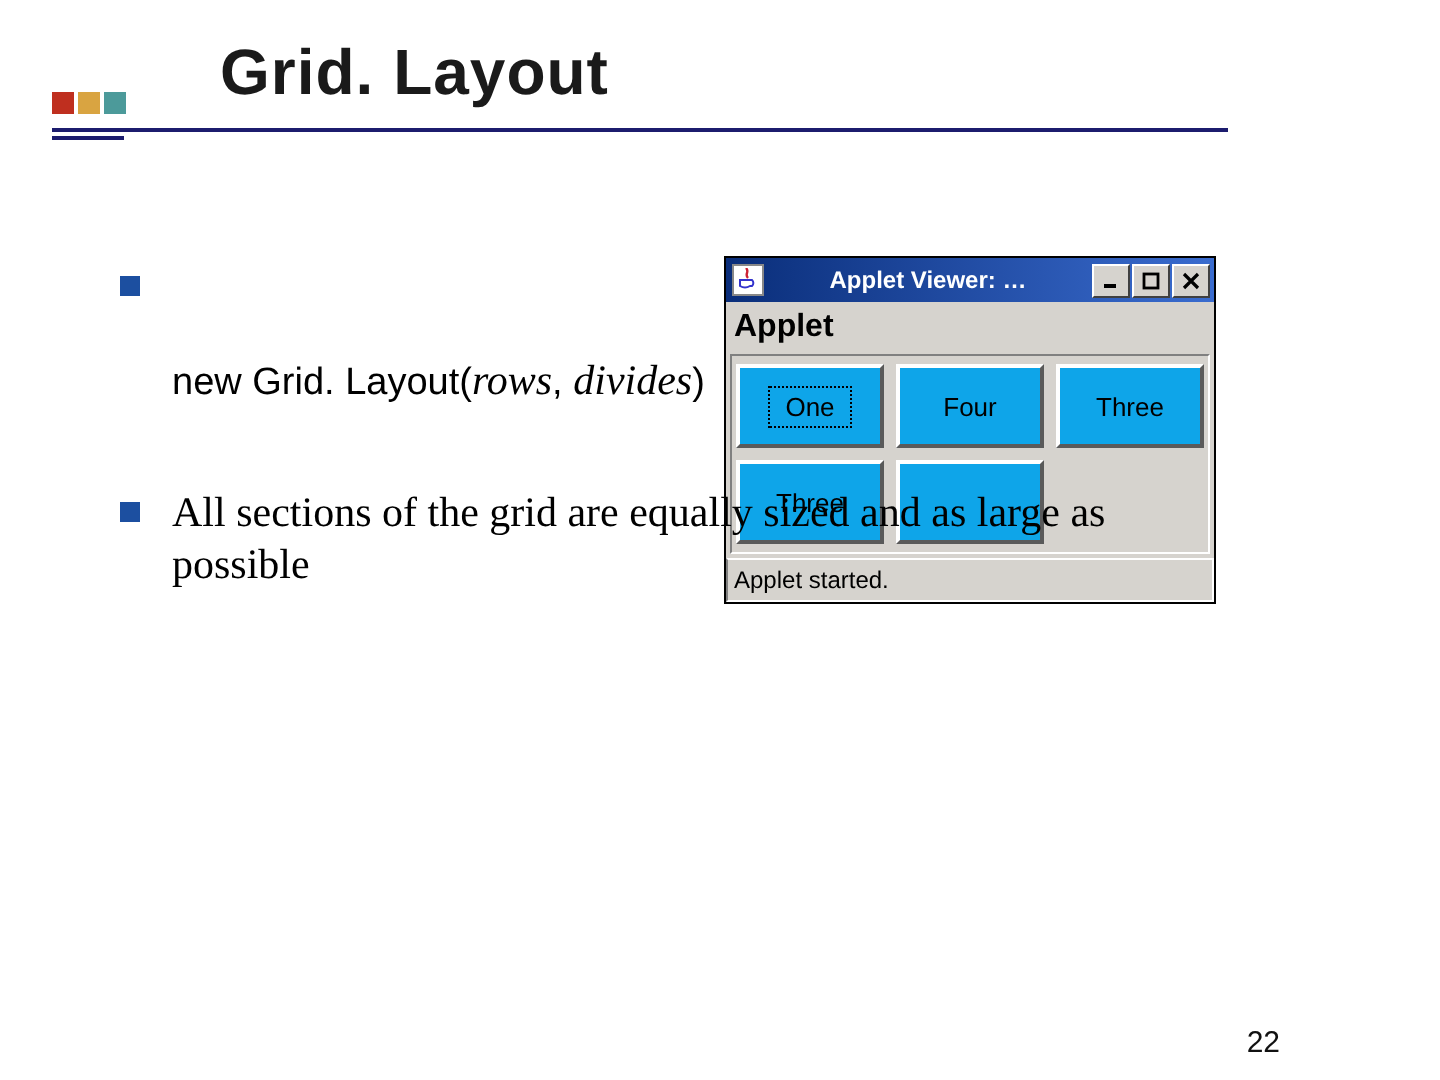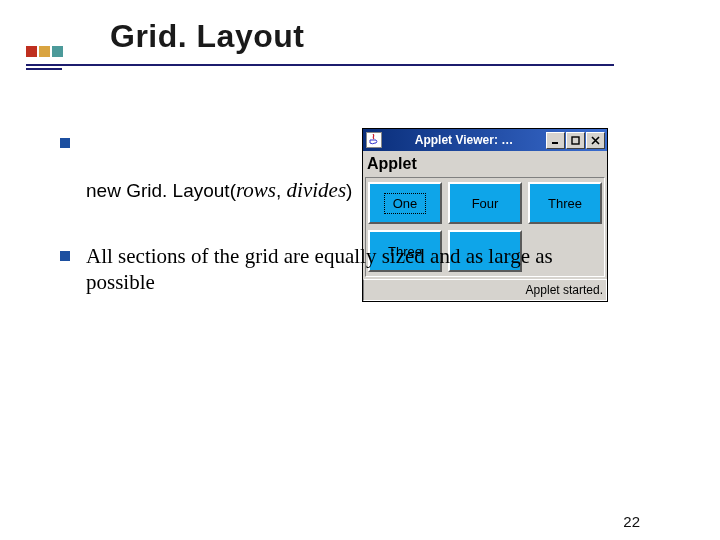--- a/index.html
+++ b/index.html
@@ -198,21 +198,20 @@
   .applet-status {
     font-size: 12px;
     color: #000;
     padding: 3px 3px 3px 3px;
   }
   .applet-status-bar {
     border-top: 1px solid #fff;
     border-left: 1px solid #808080;
     border-right: 1px solid #fff;
     border-bottom: 1px solid #fff;
-    text-align: right;
   }
 
   
   .page-num {
     position: absolute;
     right: 12px;
     bottom: 10px;
     font-family: Arial, sans-serif;
     font-size: 15px;
     color: #111;

